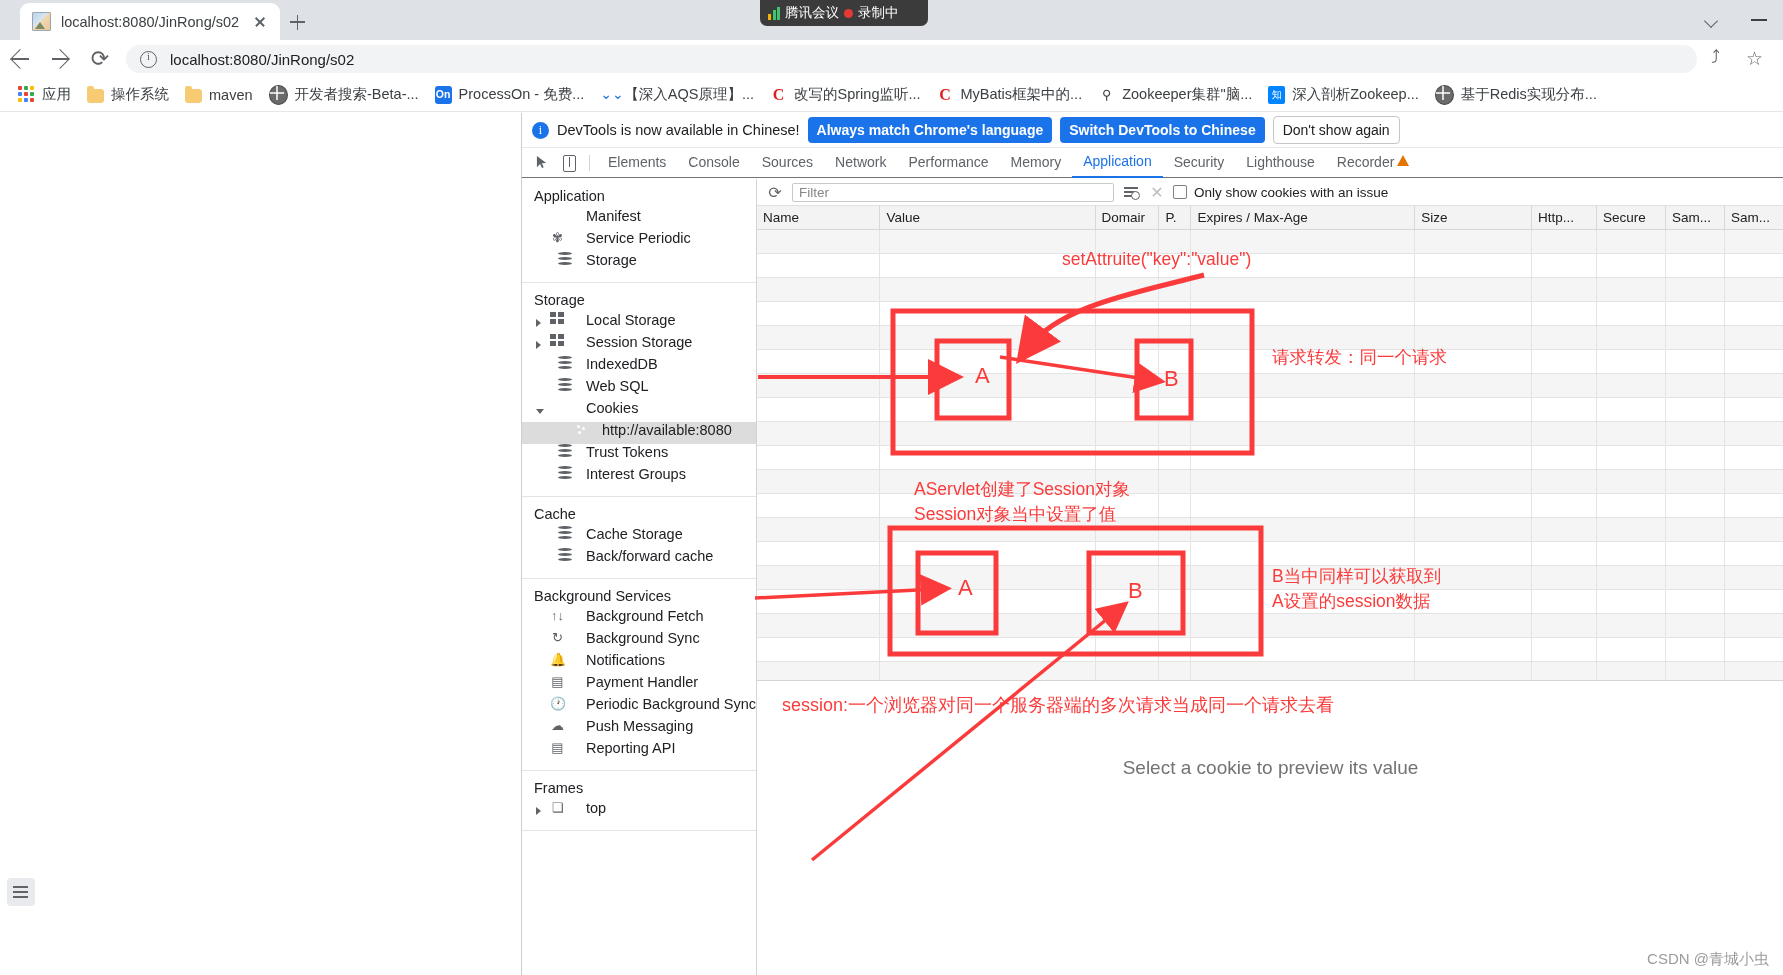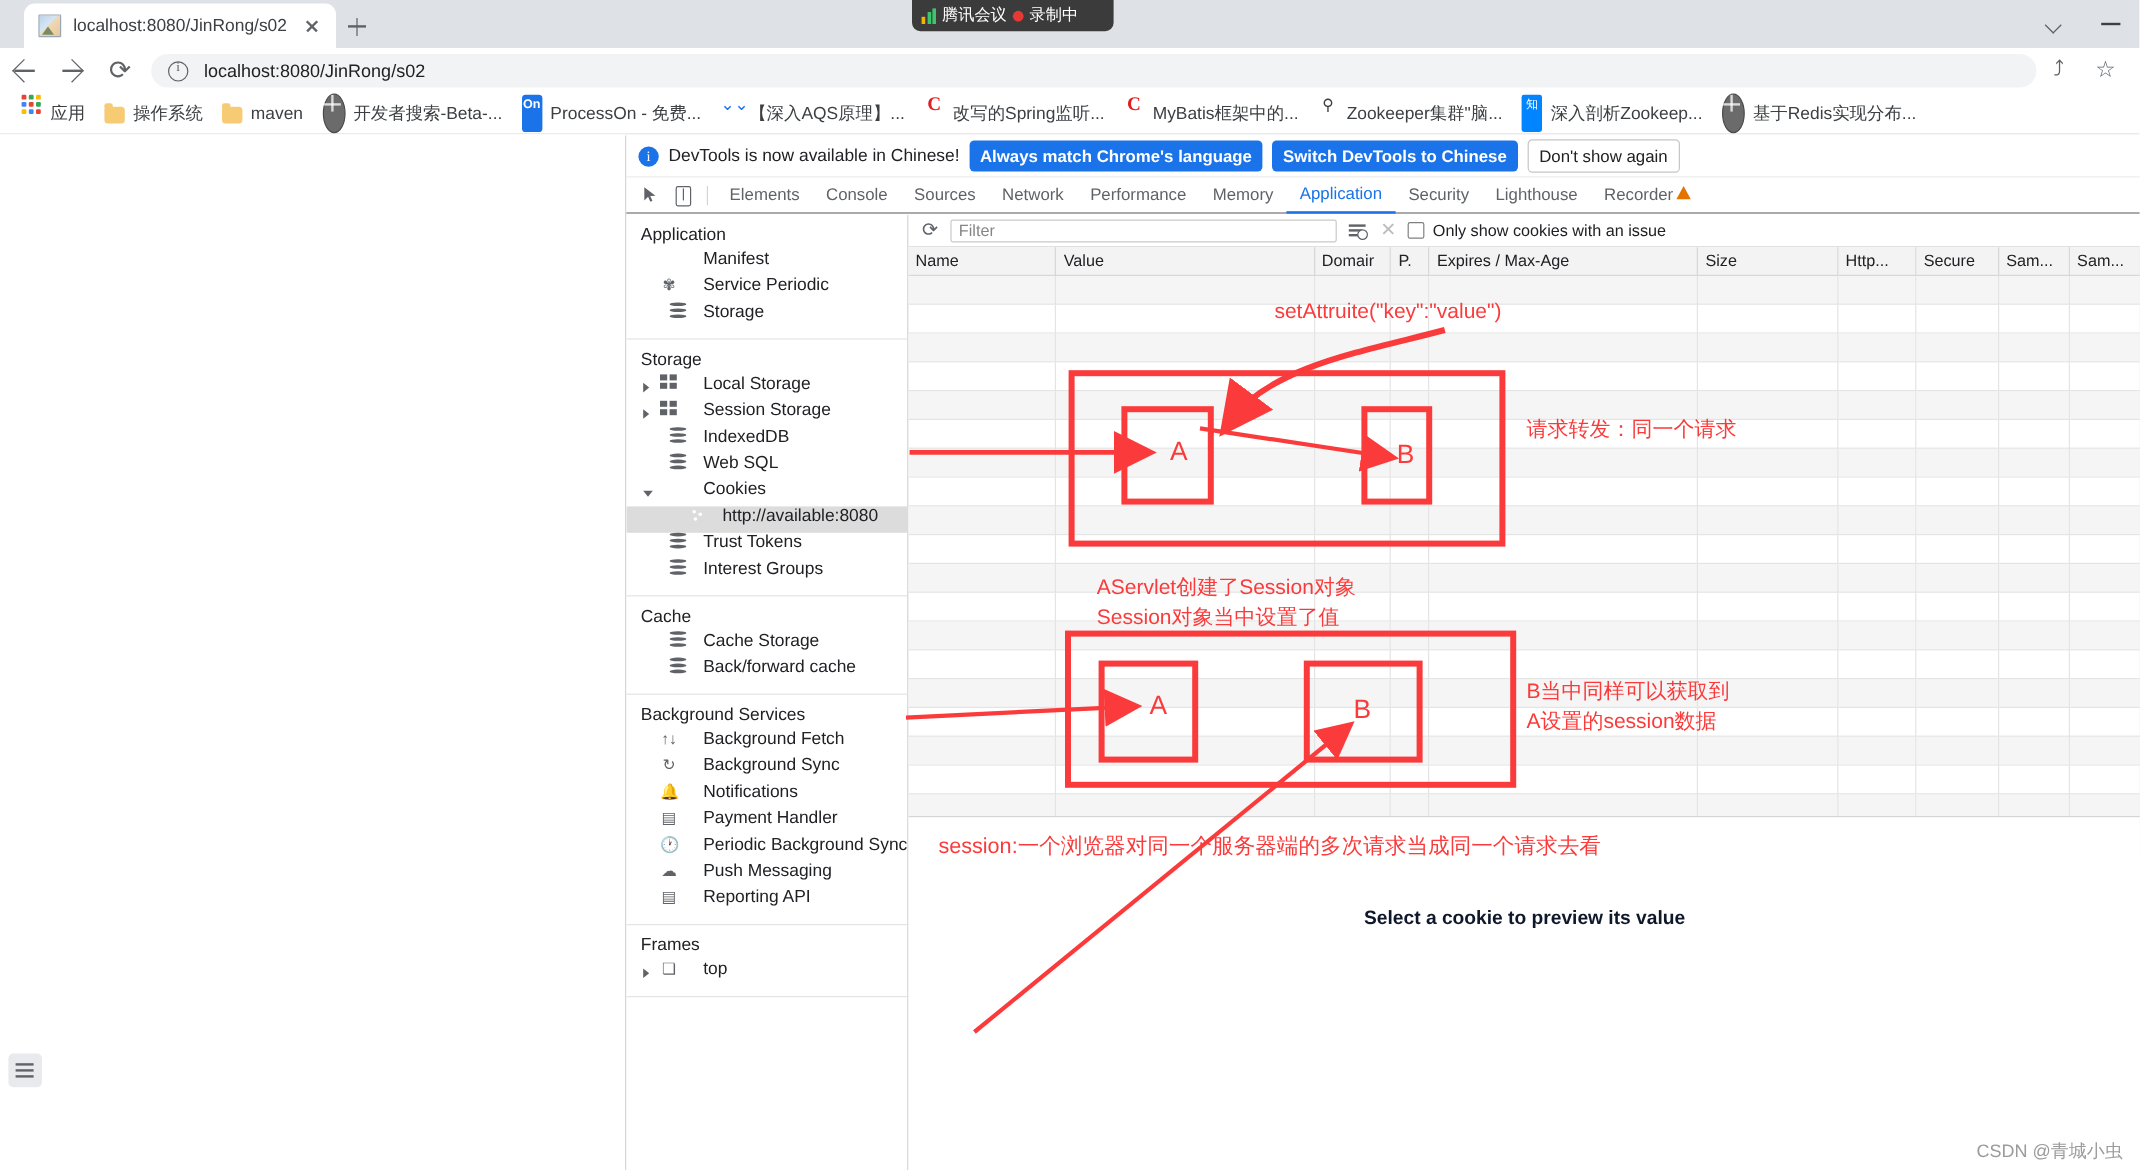--- a/index.html
+++ b/index.html
@@ -99,21 +99,21 @@
   .share{position:absolute;left:4px;top:3px;font-size:18px;color:#5f6368;}
 
   
   .bookmarks{
     position:absolute;left:0;top:78px;width:1783px;height:34px;background:#fff;
     display:flex;align-items:center;padding-left:10px;box-sizing:border-box;
     border-bottom:1px solid #e6e6e6;
   }
   .bm{display:flex;align-items:center;gap:7px;padding:3px 8px;border-radius:4px;white-space:nowrap;flex:none;}
   .bm-label{font-size:14.5px;color:#3c4043;}
-  .bm-ico{width:17px;height:31px;flex:none;position:relative;}
+  .bm-ico{width:17px;height:18px;flex:none;position:relative;}
   .ico-apps{display:grid;grid-template-columns:repeat(3,4px);grid-template-rows:repeat(3,4px);gap:2px;}
   .ico-apps i{display:block;width:4px;height:4px;border-radius:1px;}
   .ico-apps i:nth-child(1){background:#ea4335;}
   .ico-apps i:nth-child(2){background:#34a853;}
   .ico-apps i:nth-child(3){background:#fbbc05;}
   .ico-apps i:nth-child(4){background:#4285f4;}
   .ico-apps i:nth-child(5){background:#ea4335;}
   .ico-apps i:nth-child(6){background:#34a853;}
   .ico-apps i:nth-child(7){background:#fbbc05;}
   .ico-apps i:nth-child(8){background:#4285f4;}
@@ -244,21 +244,21 @@
   td.num{text-align:right;}
   td.center{text-align:center;}
   .ck-grid{position:absolute;left:0;top:27px;right:0;bottom:0;}
   .col-lines{position:absolute;left:0;top:46px;right:0;bottom:0;pointer-events:none;}
 
   .preview-pane{
     position:absolute;left:0;right:0;bottom:0;height:295px;
     border-top:1px solid #d4d4d4;background:#fff;
     display:flex;align-items:flex-start;justify-content:center;padding-top:76px;box-sizing:border-box;
   }
-  .preview-text{font-size:16px;color:#0f172a;font-weight:bold;}
+  .preview-text{font-size:19px;color:#737373;font-weight:normal;}
 
   
   .overlay{position:absolute;left:0;top:0;width:1783px;height:975px;pointer-events:none;}
   .ann-text{position:absolute;color:#fb3b3b;font-size:17.5px;white-space:pre;line-height:25px;}
   .ann-text.big{font-size:18px;}
   .rlabel{position:absolute;color:#fb3b3b;font-size:22px;}
 
   
   .watermark{position:absolute;right:14px;bottom:6px;color:#9b9b9b;font-size:15px;}
 

